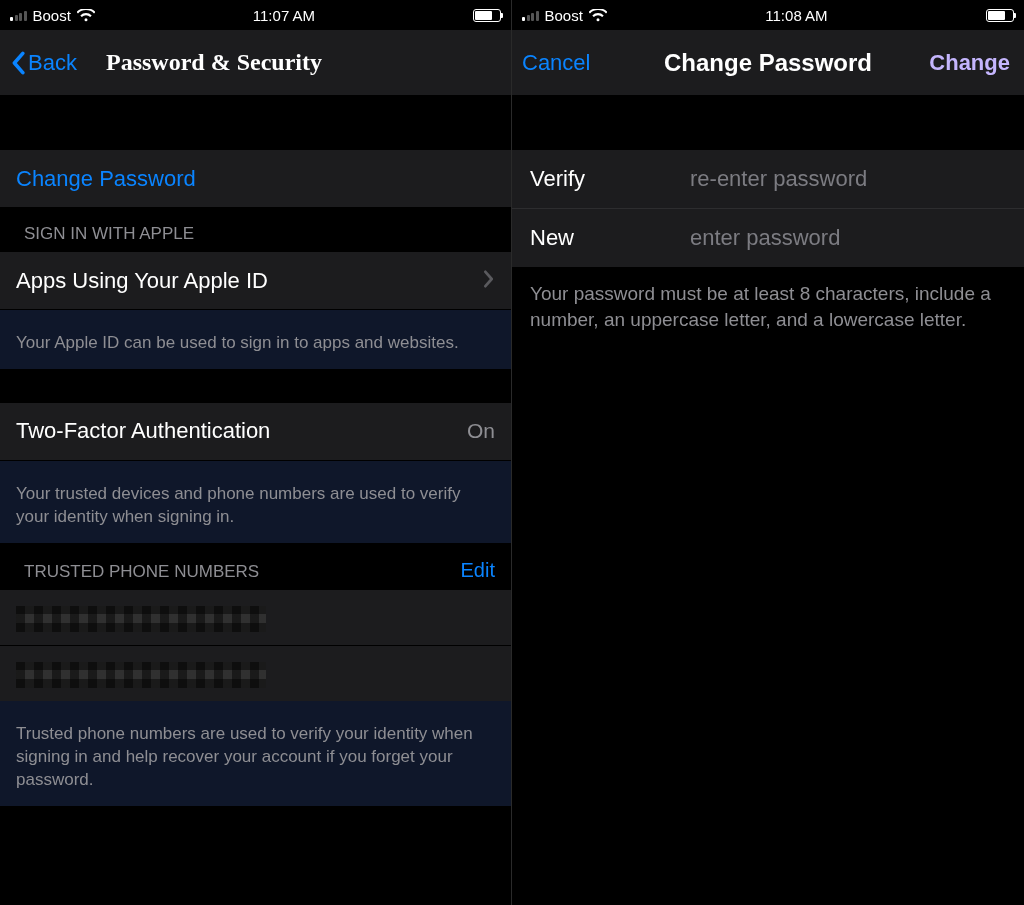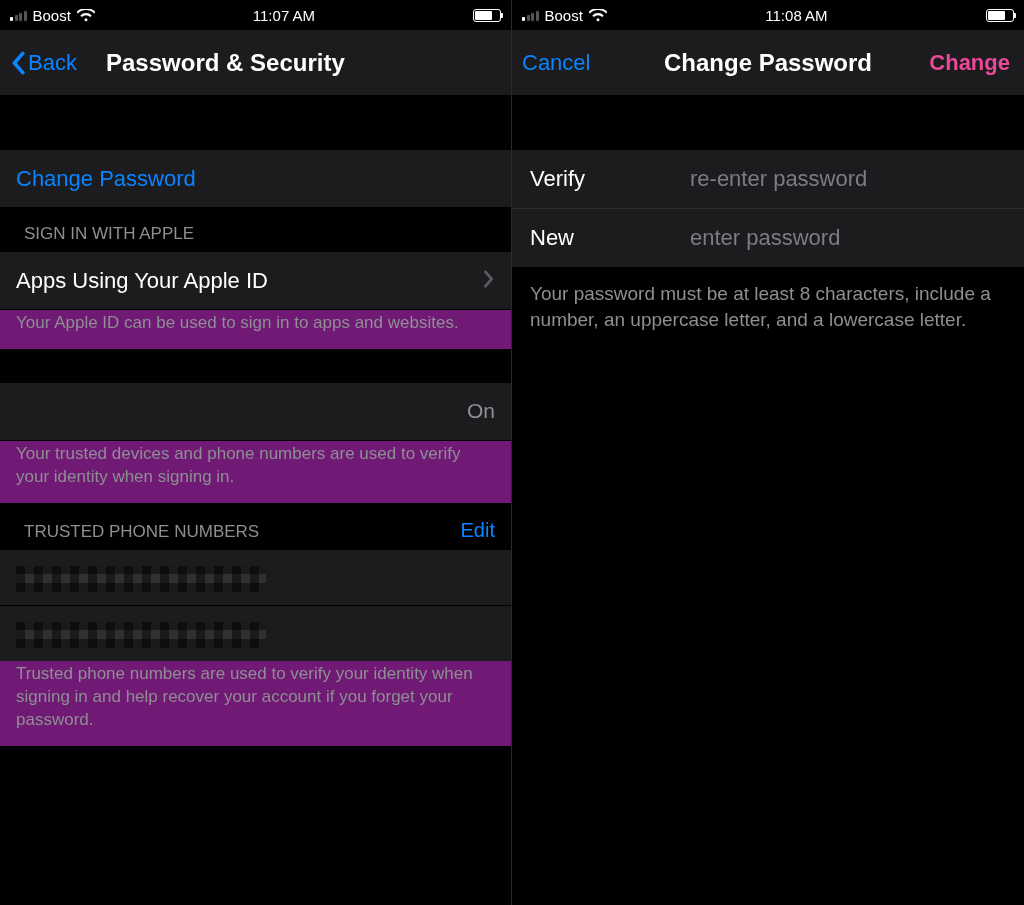--- a/index.html
+++ b/index.html
@@ -67,41 +67,41 @@
     display: flex; align-items: center;
     color: #0a84ff; font-size: 22px;
     position: absolute; left: 10px; top: 50%; transform: translateY(-50%);
     cursor: pointer;
   }
   .nav-left .chev { font-size: 28px; line-height: 0; margin-right: 2px; }
   .nav-title {
     color: #fff; font-size: 24px; font-weight: 600;
     margin: 0 auto; text-align: center; flex: 1;
   }
-  .screen.left .nav-title { margin-left: 92px; text-align: left; }
+  .screen.left .nav-title { margin-left: 92px; text-align: left; font-family: Liberation Serif, serif; }
   .nav-right {
     position: absolute; right: 14px; top: 50%; transform: translateY(-50%);
     font-size: 22px; font-weight: 600;
   }
-  .nav-right.disabled { color: #ec4899; }
+  .nav-right.disabled { color: #c4b5fd; }
 
   
   .content { flex:1; background:#000; overflow:hidden; }
   .gap { height: 54px; background:#000; }
   .gap.small { height: 34px; }
   .section-header {
     color: #8e8e93; font-size: 17px;
     padding: 16px 16px 8px 24px;
     text-transform: none;
     background:#000;
     display:flex; align-items:flex-end; justify-content:space-between;
   }
   .section-footer {
     color: #8e8e93; font-size: 17px; line-height: 1.35;
-    padding: 2px 16px 14px 16px; background:#701a75;
+    padding: 22px 16px 14px 16px; background:#0f172a;
   }
   .row {
     background: #1c1c1e;
     min-height: 58px;
     display: flex; align-items: center;
     padding: 14px 16px;
     color: #fff; font-size: 22px;
     border-bottom: 0.5px solid #000;
     position: relative;
   }
@@ -208,20 +208,21 @@
       <span class="chev-right">
         <svg width="12" height="18" viewBox="0 0 12 20">
             <path fill="none" stroke="#5a5a5e" stroke-width="3" stroke-linecap="round" stroke-linejoin="round" d="M2 2l7 8-7 8"></path>
           </svg>
       </span>
     </div>
     <div class="section-footer">Your Apple ID can be used to sign in to apps and websites.</div>
 
     <div class="gap small"></div>
     <div class="row">
+      <span>Two-Factor Authentication</span>
       <span class="value">On</span>
     </div>
     <div class="section-footer">Your trusted devices and phone numbers are used to verify your identity when signing in.</div>
 
     <div class="section-header">
       <span>TRUSTED PHONE NUMBERS</span>
       <span class="edit-btn">Edit</span>
     </div>
     <div class="pixelated"></div>
     <div class="pix-divider"></div>

